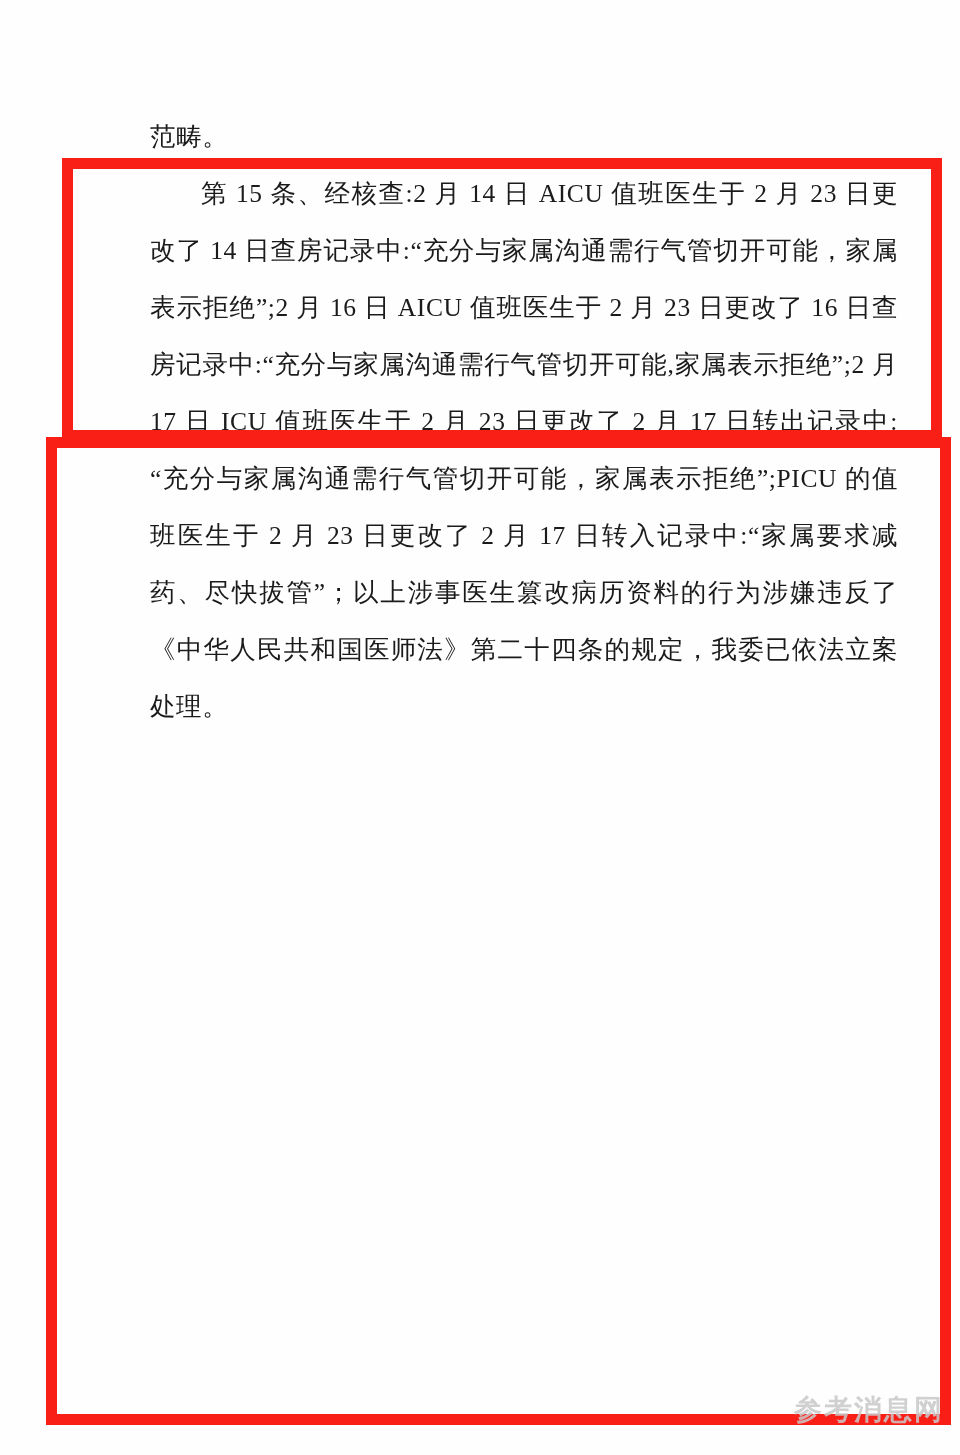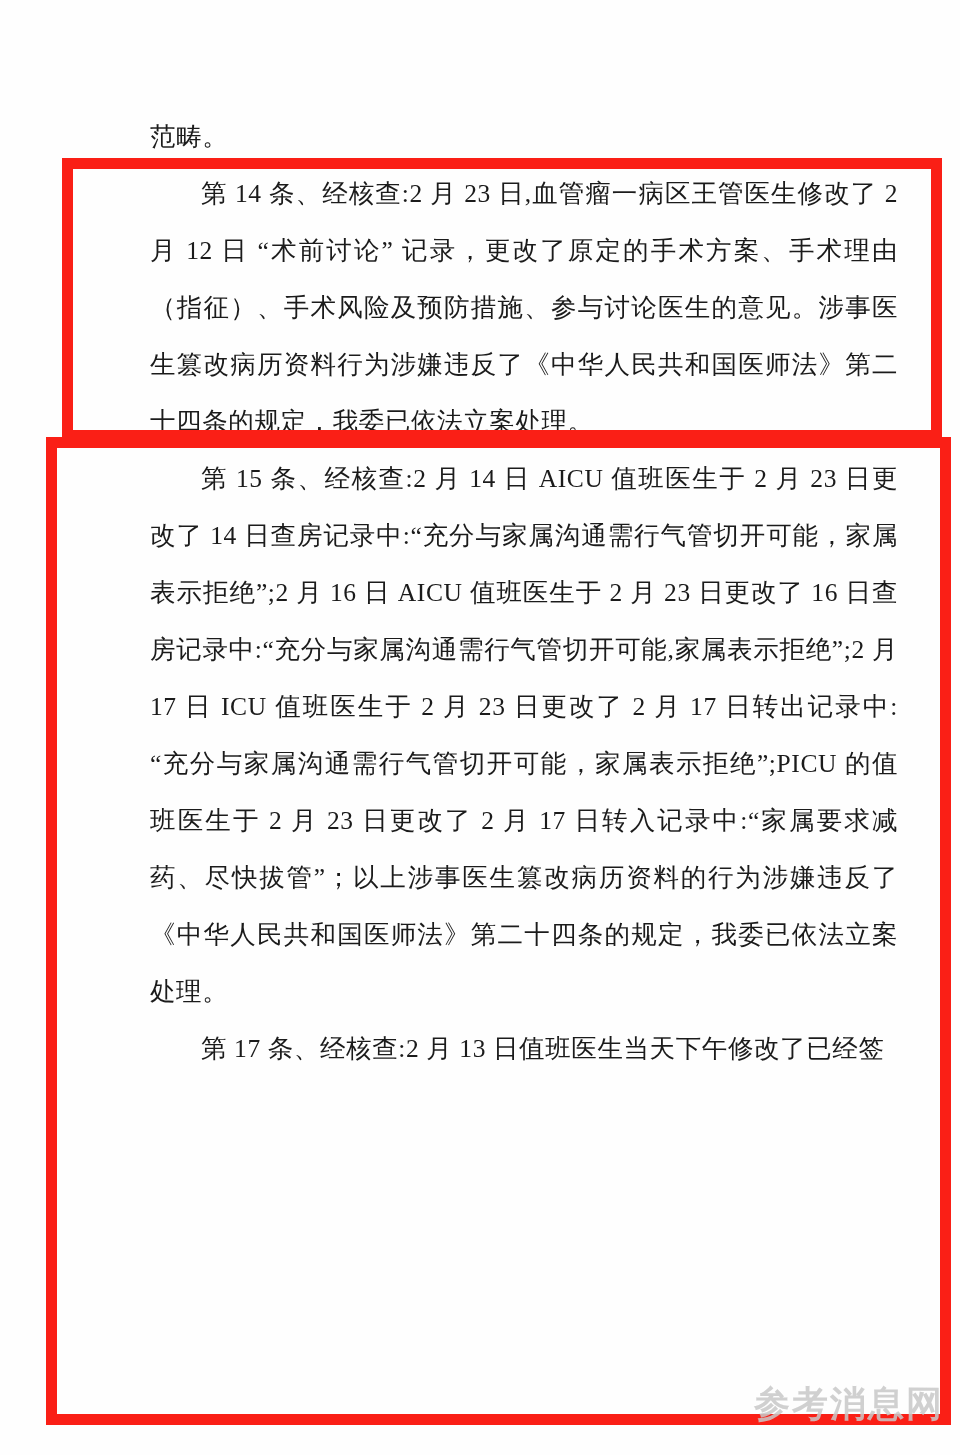--- a/index.html
+++ b/index.html
@@ -57,38 +57,36 @@
   #redbox-2 {
     left: 46px;
     top: 437px;
     width: 905px;
     height: 988px;
   }
   .watermark {
     position: absolute;
     right: 16px;
     bottom: 26px;
-    font-size: 36px;
+    font-size: 28px;
     color: #c9c9c9;
     font-weight: bold;
     letter-spacing: 2px;
     font-family: Liberation Sans, sans-serif;
     opacity: 0.85;
   }
 </style>
 </head>
 <body>
 
 <div id="page">
 
   <div class="doc-body">
     <p class="para first-line">范畴。</p>
-    <p class="para indent">第 14 条、经核查:2 月 23 日,血管瘤一病区王管医生修改了 2 月 12 日 “术前讨论” 记录，更改了原定的手术方案、手术理由（指征）、手术风险及预防措施、参与讨论医生的意见。涉事医生篡改病历资料行为涉嫌违反了《中华人民共和国医师法》第二十四条的规定，我委已依法立案处理。</p>
     <p class="para indent">第 15 条、经核查:2 月 14 日 AICU 值班医生于 2 月 23 日更改了 14 日查房记录中:“充分与家属沟通需行气管切开可能，家属表示拒绝”;2 月 16 日 AICU 值班医生于 2 月 23 日更改了 16 日查房记录中:“充分与家属沟通需行气管切开可能,家属表示拒绝”;2 月 17 日 ICU 值班医生于 2 月 23 日更改了 2 月 17 日转出记录中: “充分与家属沟通需行气管切开可能，家属表示拒绝”;PICU 的值班医生于 2 月 23 日更改了 2 月 17 日转入记录中:“家属要求减药、尽快拔管”；以上涉事医生篡改病历资料的行为涉嫌违反了《中华人民共和国医师法》第二十四条的规定，我委已依法立案处理。</p>
-    <p class="para indent">第 17 条、经核查:2 月 13 日值班医生当天下午修改了已经签</p>
   </div>
 
   <div class="redbox" id="redbox-1" style="border-color: rgb(250, 31, 22);"></div>
   <div class="redbox" id="redbox-2" style="border-color: rgb(250, 31, 22);"></div>
 
   <div class="watermark">参考消息网</div>
 
 </div>
 
 </body></html>

